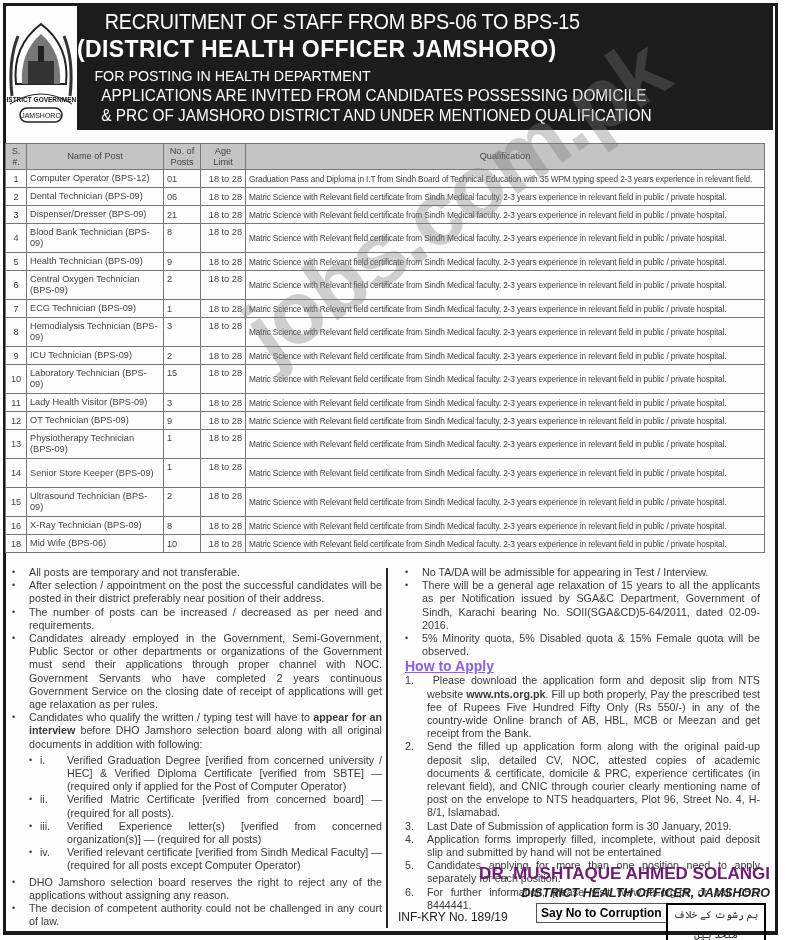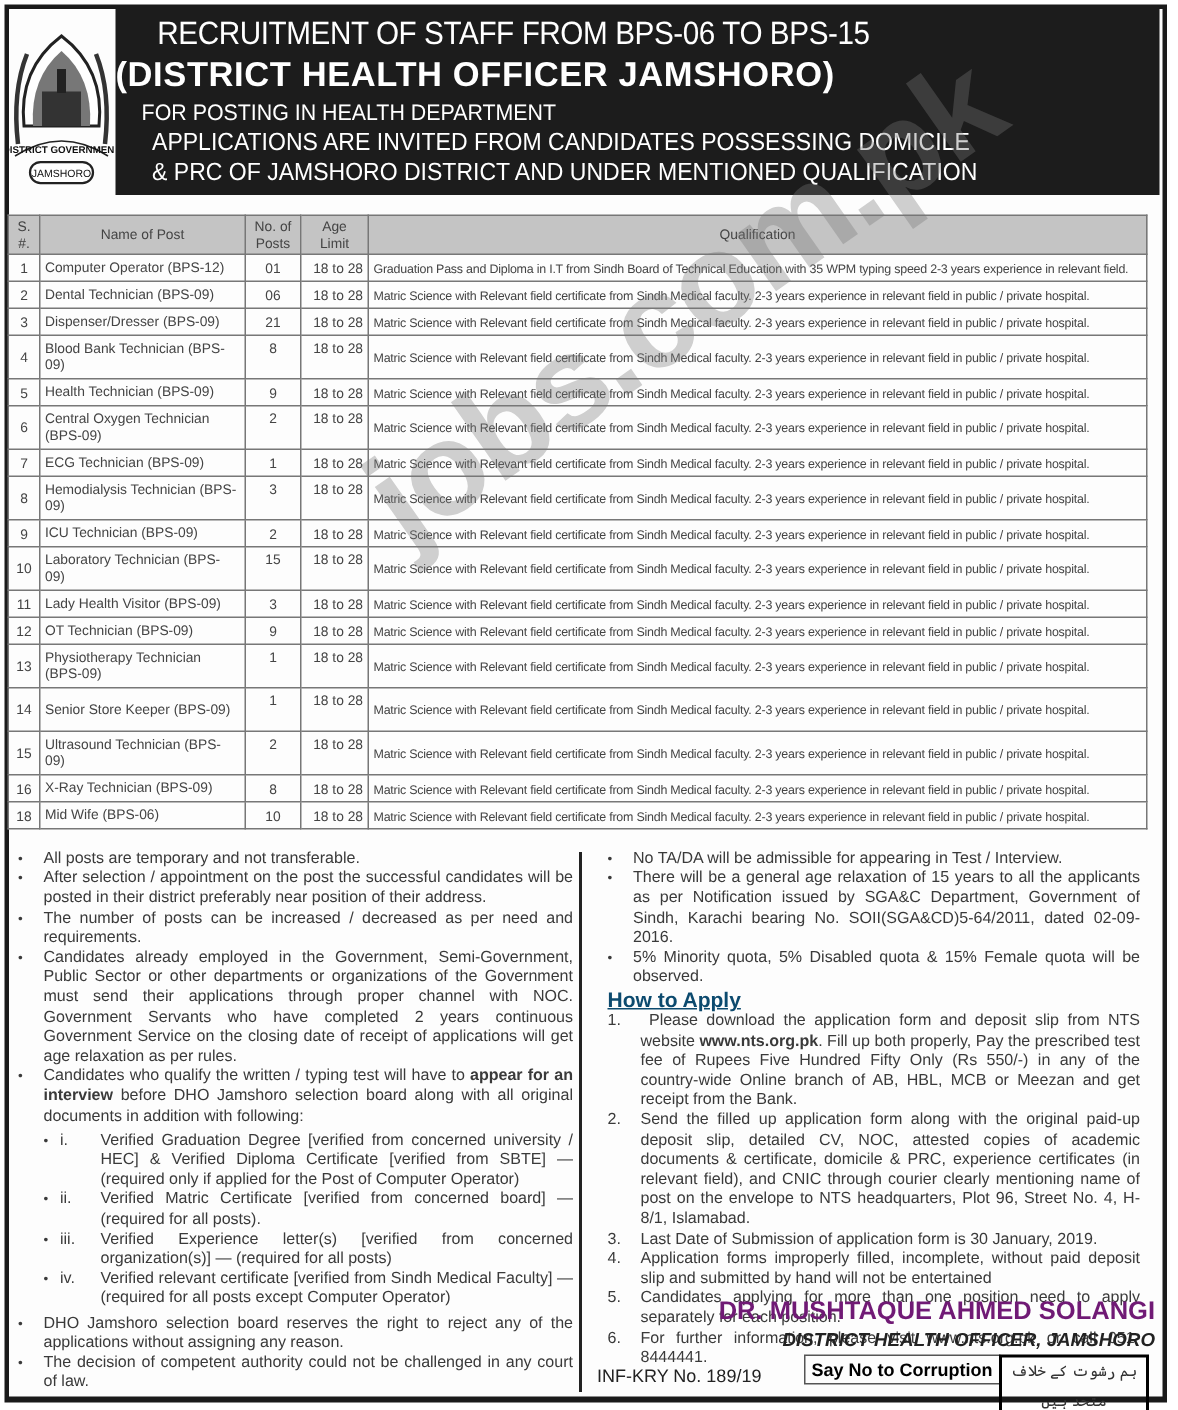--- a/index.html
+++ b/index.html
@@ -11,39 +11,39 @@
   .h1 { font-size: 21.5px; font-weight: normal; letter-spacing: -0.3px; margin-top: 6px; line-height: 25px; transform: scaleX(0.92); }
   .h2 { font-size: 23px; font-weight: bold; line-height: 28px; letter-spacing: 0.4px; }
   .h3 { font-size: 15px; line-height: 18px; margin-top: 4px; transform: scaleX(0.95); }
   .h4 { font-size: 16.5px; line-height: 20px; transform: scaleX(0.93); }
   .logo { position: absolute; left: 6px; top: 6px; width: 70px; height: 124px; }
   table.posts { position: absolute; left: 5px; top: 143px; width: 760px; border-collapse: collapse; font-size: 9.2px; color: #444; }
   table.posts th, table.posts td { border: 1px solid #777; padding: 0 3px; vertical-align: middle; }
   table.posts th { background: #c4c4c4; font-weight: normal; text-align: center; line-height: 11px; height: 25px; }
   table.posts td.sn { text-align: center; width: 14px; }
   table.posts td.name { width: 130px; line-height: 11px; }
-  table.posts td.num { text-align: center; width: 30px; vertical-align: top; padding-top: 3px; }
+  table.posts td.num { width: 30px; vertical-align: top; padding-top: 3px; }
   table.posts td.age { text-align: right; width: 38px; vertical-align: top; padding-top: 3px; white-space: nowrap; }
   table.posts td.qual { font-size: 8.3px; white-space: nowrap; letter-spacing: -0.15px; }
   table.posts tr.r1 td { height: 17px; }
   table.posts tr.r2 td { height: 25px; }
   table.posts tr.r1 td.num, table.posts tr.r1 td.age { vertical-align: middle; padding-top: 0; }
   .watermark { position: absolute; left: 225px; top: 300px; font-size: 88px; font-weight: bold; color: rgba(120,120,120,0.35);
                transform: rotate(-35deg); transform-origin: left top; pointer-events: none; letter-spacing: -2px; }
   .col { position: absolute; top: 566px; font-size: 10.7px; line-height: 13.2px; color: #3a3a3a; }
   .col.left { left: 12px; width: 370px; }
   .col.right { left: 405px; width: 355px; }
   .vdiv { position: absolute; left: 386px; top: 568px; width: 2px; height: 360px; background: #222; }
   ul.bul { margin: 0; padding: 0; list-style: none; }
   ul.bul li { position: relative; padding-left: 17px; text-align: justify; }
   ul.bul li::before { content: "\2022"; position: absolute; left: 0; top: 0; font-size: 9px; }
   ol.roman { margin: 3px 0 3px 0; padding: 0; list-style: none; }
   ol.roman li { position: relative; padding-left: 38px; margin-left: 0; text-align: justify; }
   ol.roman li .rn { position: absolute; left: 11px; top: 0; }
-  .how { font-size: 14px; font-weight: bold; text-decoration: underline; color: #0c4a6e; margin: 1px 0 0 0; line-height: 15px; }
+  .how { font-size: 14px; font-weight: bold; text-decoration: underline; color: #8b5cf6; margin: 1px 0 0 0; line-height: 15px; }
   ol.steps { margin: 0; padding: 0; list-style: none; }
   ol.steps li { position: relative; padding-left: 22px; text-align: justify; }
   ol.steps li .sn { position: absolute; left: 0; top: 0; }
   .sig1 { position: absolute; right: 15px; top: 864px; font-size: 17px; font-weight: bold; color: #701a75; }
   .sig2 { position: absolute; right: 15px; top: 886px; font-size: 12.5px; font-weight: bold; color: #222; font-style: italic; }
   .inf { position: absolute; left: 398px; top: 910px; font-size: 12px; color: #222; }
   .snc { position: absolute; left: 536px; top: 903px; border: 1px solid #555; padding: 2px 4px; font-size: 12px; font-weight: bold; color: #000000; }
   .urdu { position: absolute; left: 666px; top: 903px; width: 100px; height: 40px; border: 2px solid #000000; box-sizing: border-box; font-size: 10px; text-align: center; line-height: 20px; color: #333; direction: rtl; }
 </style>
 </head>

